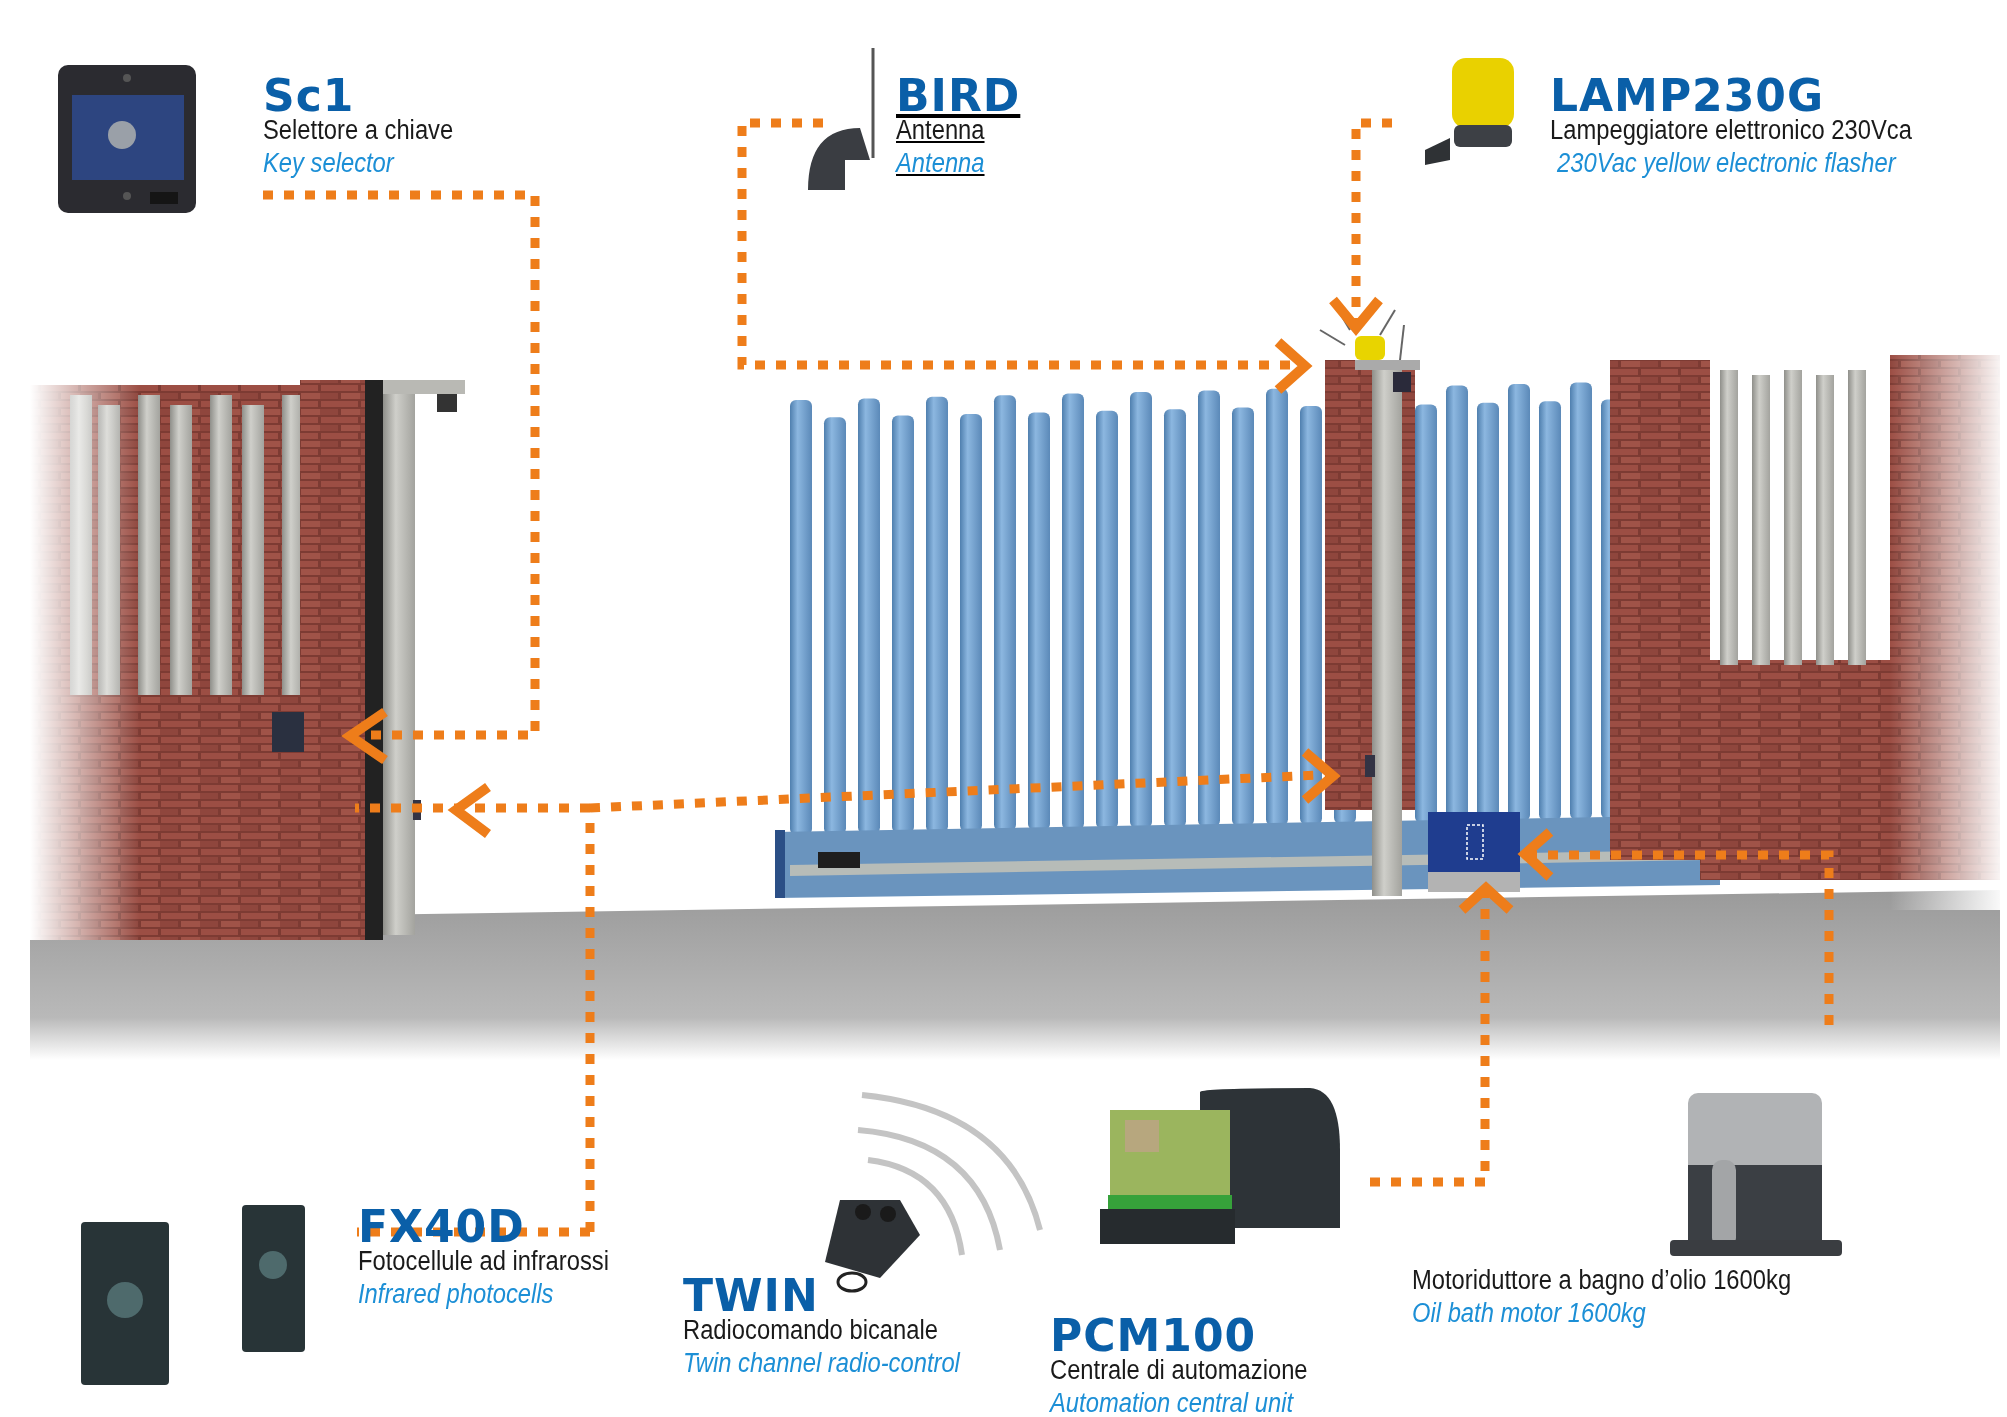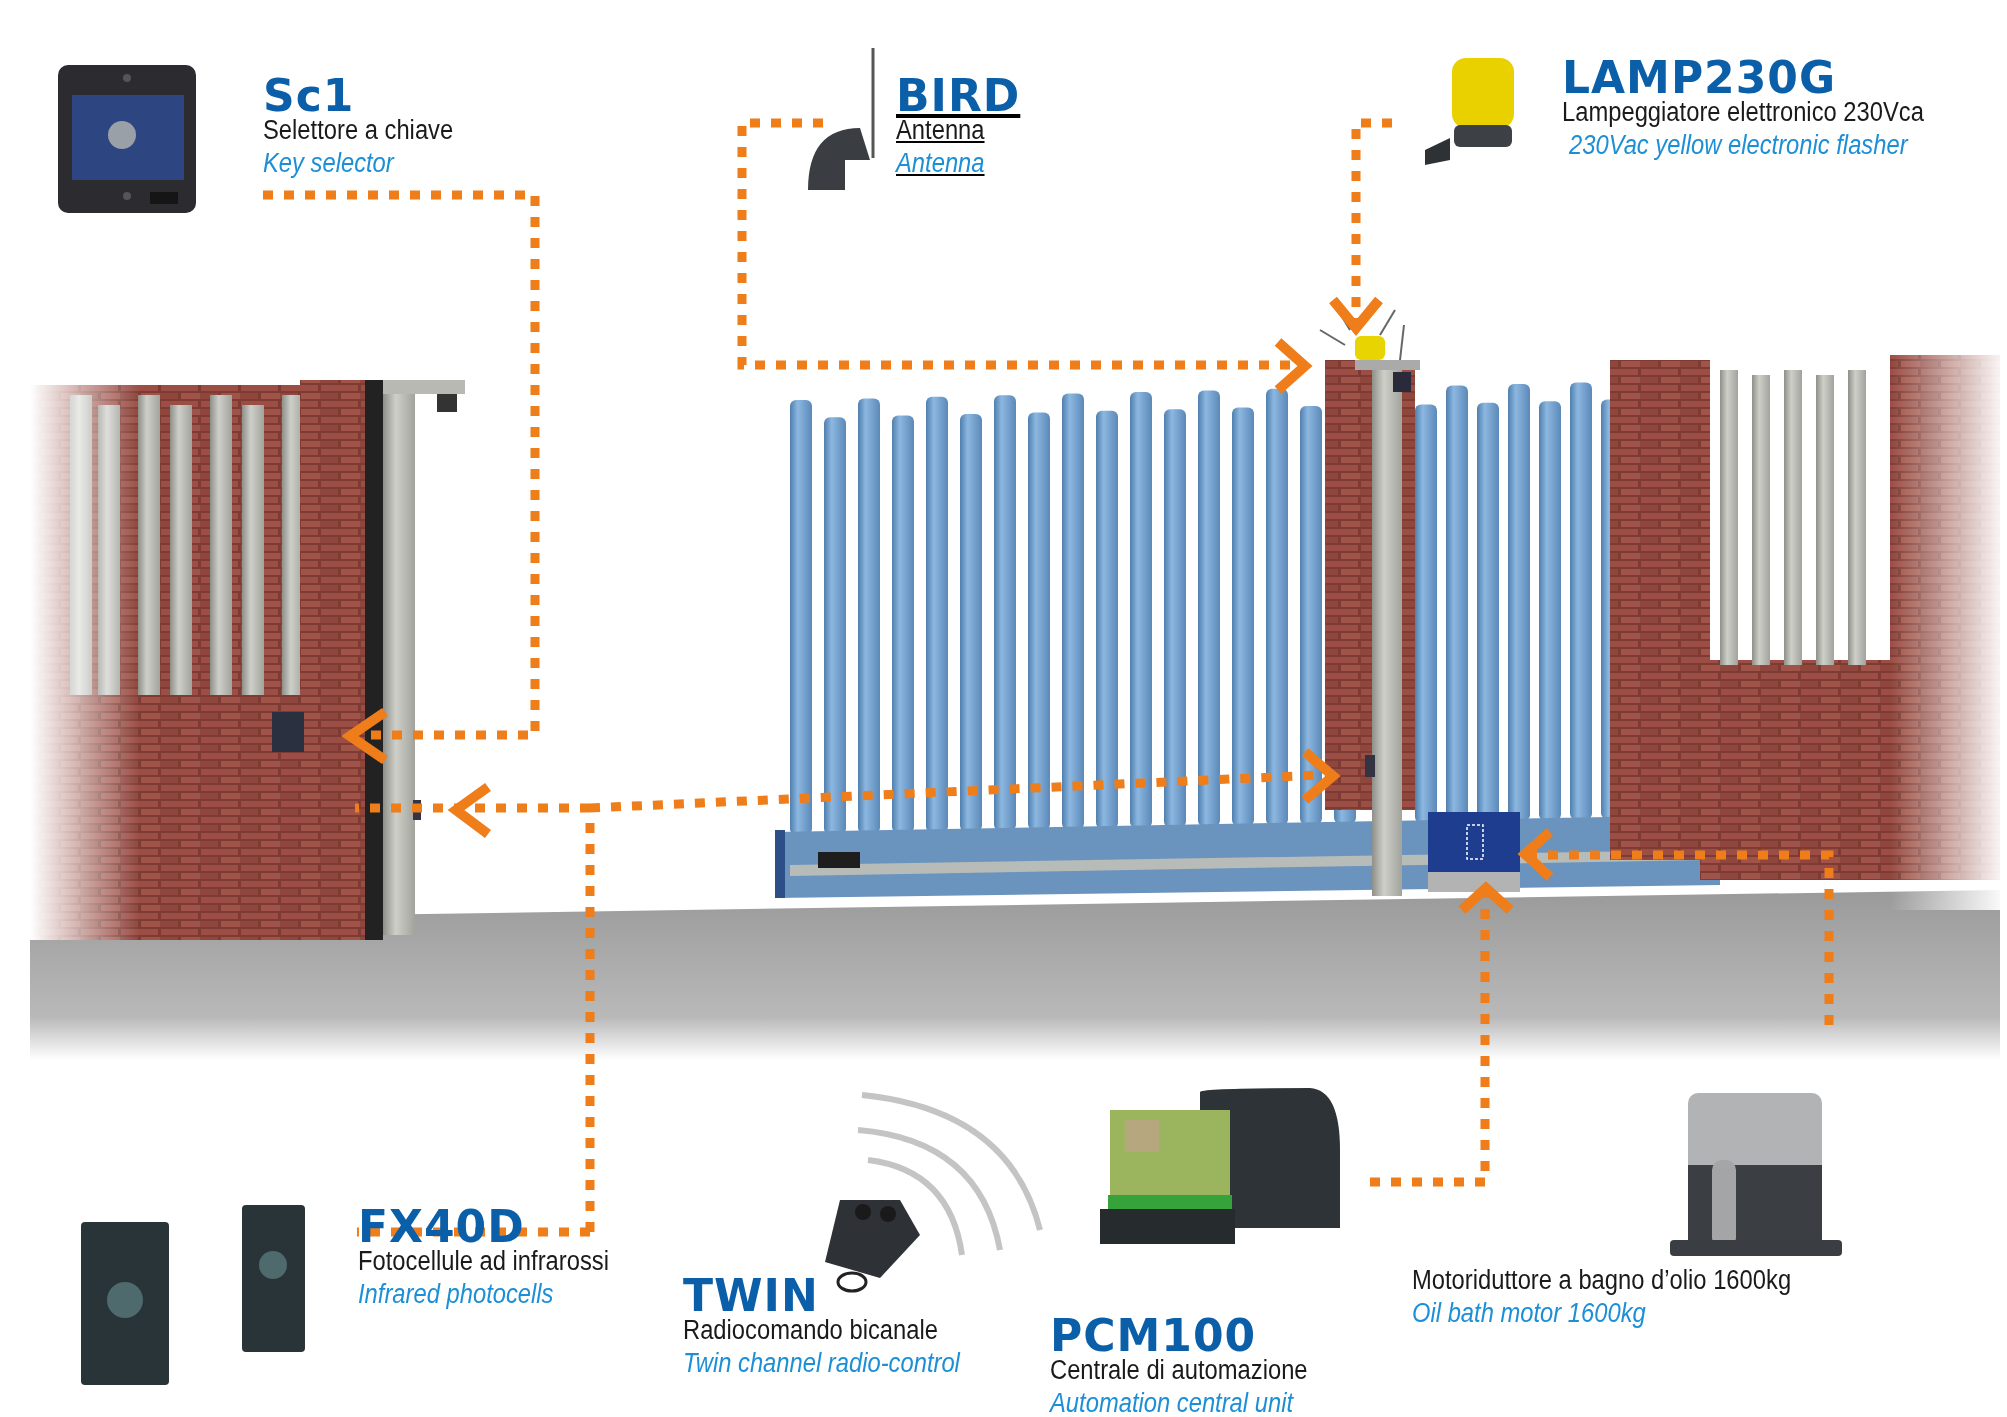--- a/index.html
+++ b/index.html
@@ -226,21 +226,21 @@
   <div class="it">Selettore a chiave</div>
   <div class="en">Key selector</div>
 </div>
 
 <div class="label" style="left:896px; top:78px;text-decoration:underline;">
   <div class="model">BIRD</div>
   <div class="it">Antenna</div>
   <div class="en">Antenna</div>
 </div>
 
-<div class="label" style="left:1550px; top:60px;margin-left:12px;">
+<div class="label" style="left:1550px; top:78px;">
   <div class="model">LAMP230G</div>
   <div class="it">Lampeggiatore elettronico 230Vca</div>
   <div class="en" style="padding-left:8px;">230Vac yellow electronic flasher</div>
 </div>
 
 <div class="label" style="left:358px; top:1209px;">
   <div class="model">FX40D</div>
   <div class="it">Fotocellule ad infrarossi</div>
   <div class="en">Infrared photocells</div>
 </div>

